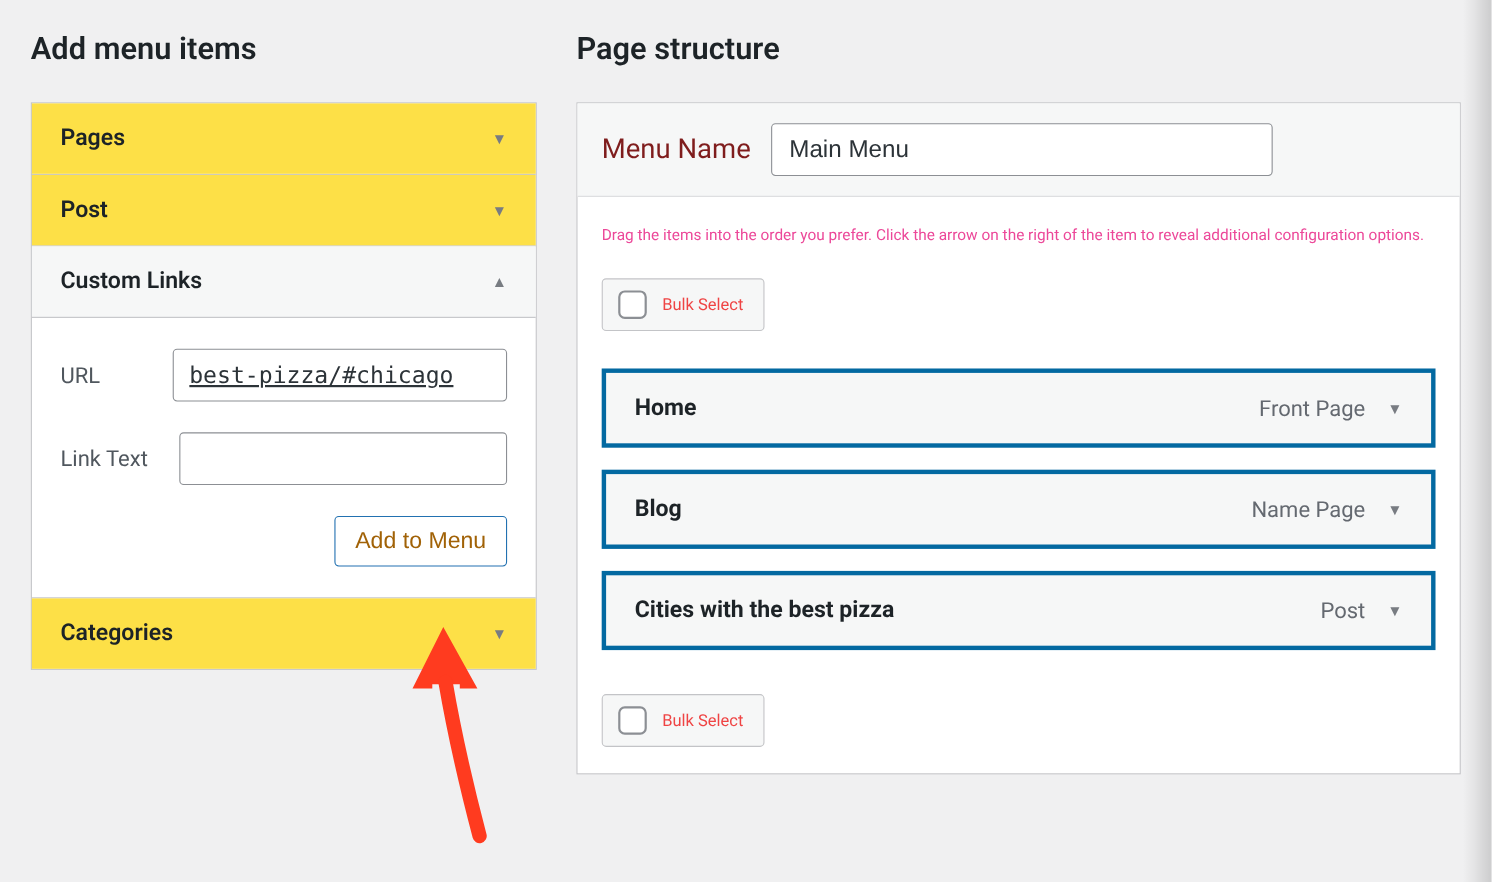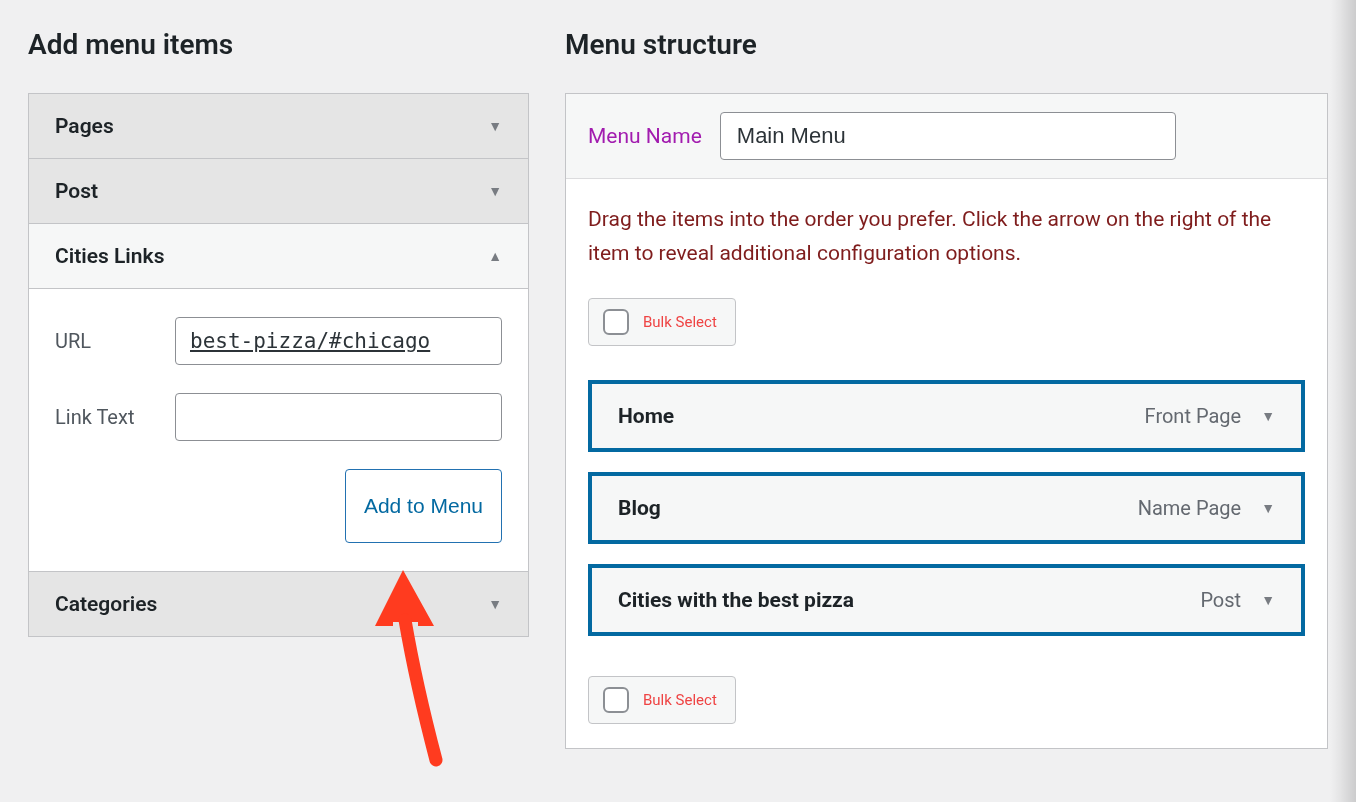--- a/index.html
+++ b/index.html
@@ -14,21 +14,21 @@
       height: 802px;
       overflow: hidden;
       position: relative;
     }
     .container {
       display: flex;
       gap: 36px;
       padding: 28px;
     }
     .left-col {
-      width: 501px;
+      width: 460px;
       flex-shrink: 0;
     }
     .right-col {
       flex: 1;
     }
     h2 {
       font-size: 28px;
       font-weight: 600;
       color: #1d2327;
       margin-bottom: 32px;
@@ -43,21 +43,21 @@
     }
     .acc-item:last-child {
       border-bottom: none;
     }
     .acc-header {
       display: flex;
       align-items: center;
       justify-content: space-between;
       padding: 20px 26px;
       cursor: pointer;
-      background: #e5e5e5;
+      background: #fde047;
     }
     .acc-header.expanded {
       background: #f6f7f7;
     }
     .acc-title {
       font-size: 21px;
       font-weight: 600;
       color: #1d2327;
     }
     .acc-arrow {
@@ -94,58 +94,58 @@
       font-family: -apple-system, BlinkMacSystemFont, "Segoe UI", Roboto, Arial, sans-serif;
     }
     .add-to-menu-row {
       display: flex;
       justify-content: flex-end;
       margin-top: 6px;
     }
     .btn-add {
       border: 1px solid #2271b1;
       background: #fff;
-      color: #0369a1;
+      color: #a16207;
       font-size: 21px;
-      padding: 24px 18px;
+      padding: 10px 18px;
       border-radius: 4px;
       cursor: pointer;
     }
     
     .menu-panel {
       border: 1px solid #c3c4c7;
       background: #fff;
     }
     .menu-header {
       padding: 18px 22px;
       border-bottom: 1px solid #dcdcde;
       display: flex;
       align-items: center;
       gap: 18px;
       background: #f6f7f7;
     }
     .menu-header label {
-      font-size: 21px;
-      color: #a21caf;
+      font-size: 25px;
+      color: #7f1d1d;
     }
     .menu-name-input {
       width: 456px;
       height: 48px;
       border: 1px solid #8c8f94;
       border-radius: 4px;
       padding: 0 16px;
       font-size: 22px;
       color: #2c3338;
     }
     .menu-body {
       padding: 24px 22px 24px 22px;
     }
     .menu-instructions {
-      font-size: 21px;
-      color: #7f1d1d;
+      font-size: 14px;
+      color: #ec4899;
       line-height: 1.6;
       margin-bottom: 28px;
     }
     .bulk-select {
       display: inline-flex;
       align-items: center;
       gap: 14px;
       border: 1px solid #c3c4c7;
       border-radius: 4px;
       padding: 10px 18px 10px 14px;
@@ -234,21 +234,21 @@
 
       <div class="acc-item">
         <div class="acc-header">
           <span class="acc-title">Post</span>
           <span class="acc-arrow">▼</span>
         </div>
       </div>
 
       <div class="acc-item">
         <div class="acc-header expanded">
-          <span class="acc-title">Cities Links</span>
+          <span class="acc-title">Custom Links</span>
           <span class="acc-arrow">▲</span>
         </div>
         <div class="acc-body">
           <div class="form-row">
             <label>URL</label>
             <input type="text" value="best-pizza/#chicago" style="">
           </div>
           <div class="form-row link-text">
             <label>Link Text</label>
             <input type="text" value="" style="">
@@ -262,21 +262,21 @@
       <div class="acc-item">
         <div class="acc-header">
           <span class="acc-title">Categories</span>
           <span class="acc-arrow">▼</span>
         </div>
       </div>
     </div>
   </div>
 
   <div class="right-col">
-    <h2>Menu structure</h2>
+    <h2>Page structure</h2>
 
     <div class="menu-panel">
       <div class="menu-header">
         <label>Menu Name</label>
         <input type="text" class="menu-name-input" value="Main Menu" style="">
       </div>
       <div class="menu-body">
         <p class="menu-instructions">Drag the items into the order you prefer. Click the arrow on the right of the item to reveal additional configuration options.</p>
 
         <div class="bulk-select">

